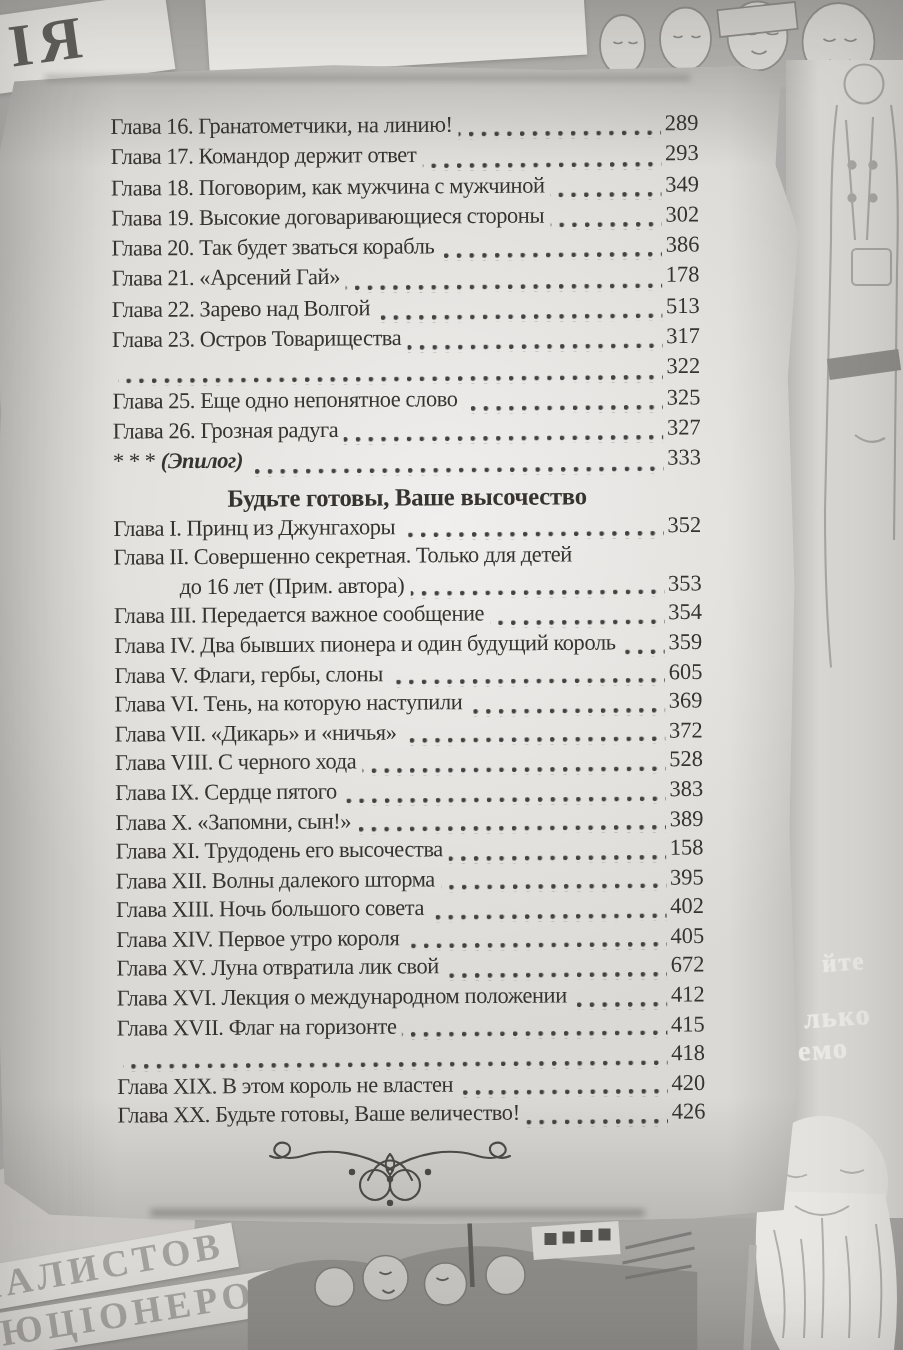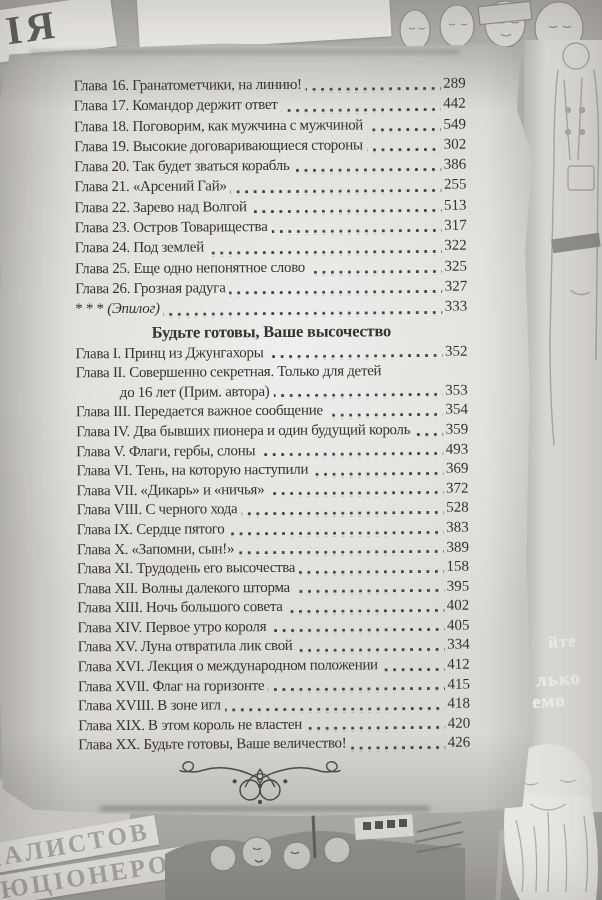--- a/index.html
+++ b/index.html
@@ -80,21 +80,21 @@
   .toc {
     position:absolute; left:84px; top:34px; width:392px;
     color:#37332f; transform:rotate(-.4deg);
   }
   .row {
     display:flex; align-items:baseline; height:20.3px;
     font-size:15px; letter-spacing:-.3px; white-space:nowrap;
   }
   .sec2 .row { height:19.6px; }
   .row .t { flex:0 0 auto; }
-  .row .t i { font-style:italic; }
+  .row .t i { font-style:italic;font-weight:bold; }
   .row.wrap-cont .t { padding-left:44px; }
   .leader {
     flex:1 1 auto; min-width:8px; align-self:flex-end; height:5px;
     margin:0 3px 3px 4px;
     background-image:radial-gradient(circle at 1.4px 1.6px,#444240 1.25px,rgba(0,0,0,0) 1.9px);
     background-size:8.5px 5px; background-repeat:repeat-x; background-position:right bottom;
   }
   .num { flex:0 0 auto; letter-spacing:0; }
   .toc-heading {
     font-weight:bold; font-size:16.5px; text-align:center;
@@ -215,54 +215,53 @@
     <div class="toc" id="toc">
         <div class="sec sec1">
           <div class="row">
             <span class="t">Глава 16. Гранатометчики, на линию!</span>
             <div class="leader"></div>
             <span class="num">289</span>
           </div>
           <div class="row">
             <span class="t">Глава 17. Командор держит ответ</span>
             <div class="leader"></div>
-            <span class="num">442</span>
+            <span class="num">293</span>
           </div>
           <div class="row">
             <span class="t">Глава 18. Поговорим, как мужчина с мужчиной</span>
             <div class="leader"></div>
-            <span class="num">549</span>
+            <span class="num">349</span>
           </div>
           <div class="row">
             <span class="t">Глава 19. Высокие договаривающиеся стороны</span>
             <div class="leader"></div>
             <span class="num">302</span>
           </div>
           <div class="row">
             <span class="t">Глава 20. Так будет зваться корабль</span>
             <div class="leader"></div>
             <span class="num">386</span>
           </div>
           <div class="row">
             <span class="t">Глава 21. «Арсений Гай»</span>
             <div class="leader"></div>
-            <span class="num">255</span>
+            <span class="num">178</span>
           </div>
           <div class="row">
             <span class="t">Глава 22. Зарево над Волгой</span>
             <div class="leader"></div>
             <span class="num">513</span>
           </div>
           <div class="row">
             <span class="t">Глава 23. Остров Товарищества</span>
             <div class="leader"></div>
             <span class="num">317</span>
           </div>
           <div class="row">
-            <span class="t">Глава 24. Под землей</span>
             <div class="leader"></div>
             <span class="num">322</span>
           </div>
           <div class="row">
             <span class="t">Глава 25. Еще одно непонятное слово</span>
             <div class="leader"></div>
             <span class="num">325</span>
           </div>
           <div class="row">
             <span class="t">Глава 26. Грозная радуга</span>
@@ -296,21 +295,21 @@
             <span class="num">354</span>
           </div>
           <div class="row">
             <span class="t">Глава IV. Два бывших пионера и один будущий король</span>
             <div class="leader"></div>
             <span class="num">359</span>
           </div>
           <div class="row">
             <span class="t">Глава V. Флаги, гербы, слоны</span>
             <div class="leader"></div>
-            <span class="num">493</span>
+            <span class="num">605</span>
           </div>
           <div class="row">
             <span class="t">Глава VI. Тень, на которую наступили</span>
             <div class="leader"></div>
             <span class="num">369</span>
           </div>
           <div class="row">
             <span class="t">Глава VII. «Дикарь» и «ничья»</span>
             <div class="leader"></div>
             <span class="num">372</span>
@@ -346,34 +345,33 @@
             <span class="num">402</span>
           </div>
           <div class="row">
             <span class="t">Глава XIV. Первое утро короля</span>
             <div class="leader"></div>
             <span class="num">405</span>
           </div>
           <div class="row">
             <span class="t">Глава XV. Луна отвратила лик свой</span>
             <div class="leader"></div>
-            <span class="num">334</span>
+            <span class="num">672</span>
           </div>
           <div class="row">
             <span class="t">Глава XVI. Лекция о международном положении</span>
             <div class="leader"></div>
             <span class="num">412</span>
           </div>
           <div class="row">
             <span class="t">Глава XVII. Флаг на горизонте</span>
             <div class="leader"></div>
             <span class="num">415</span>
           </div>
           <div class="row">
-            <span class="t">Глава XVIII. В зоне игл</span>
             <div class="leader"></div>
             <span class="num">418</span>
           </div>
           <div class="row">
             <span class="t">Глава XIX. В этом король не властен</span>
             <div class="leader"></div>
             <span class="num">420</span>
           </div>
           <div class="row">
             <span class="t">Глава XX. Будьте готовы, Ваше величество!</span>

